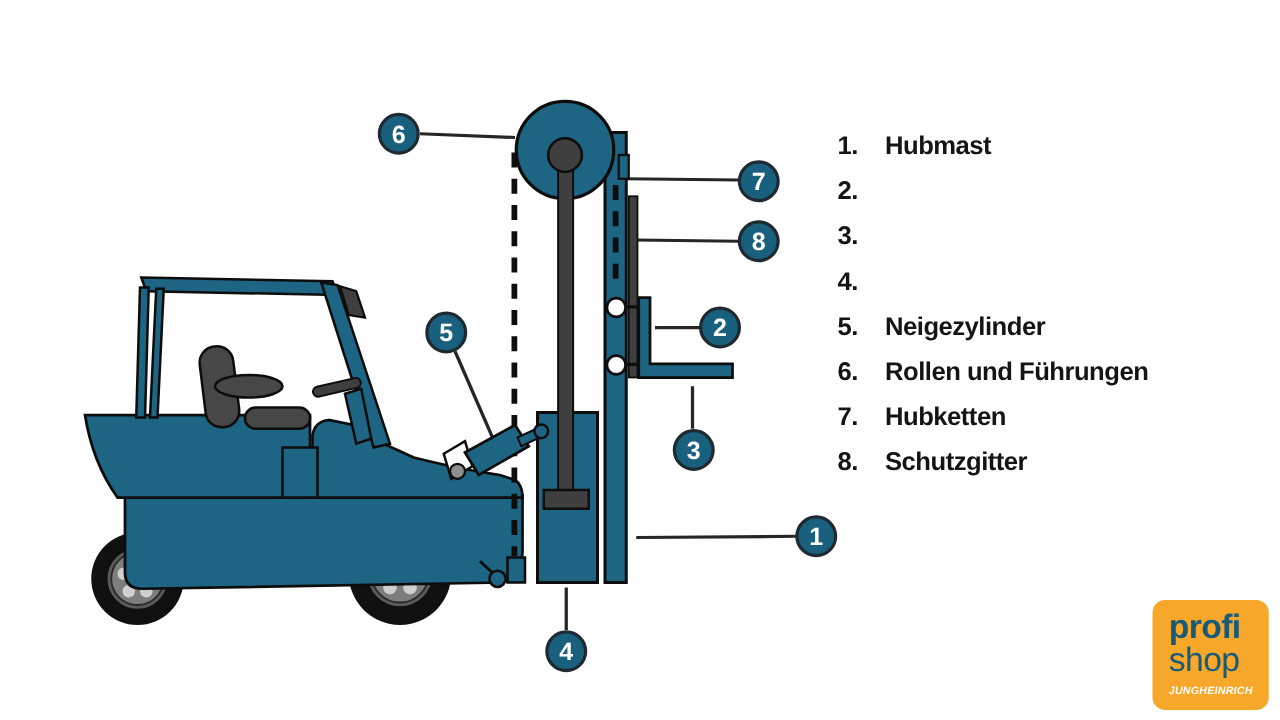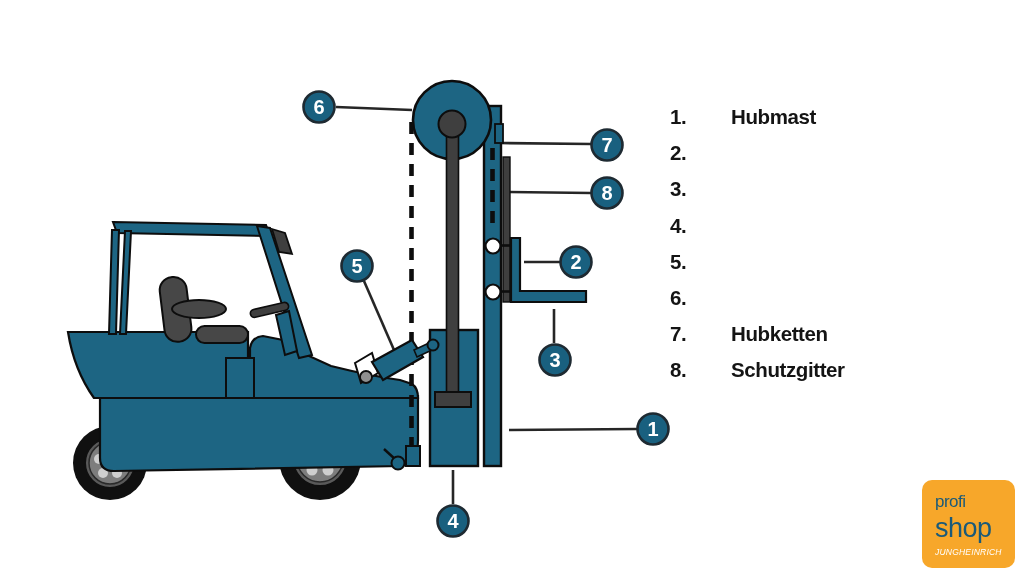--- a/index.html
+++ b/index.html
@@ -15,37 +15,37 @@
   
   .legend{
     position:absolute;left:670px;top:99px;width:350px;
     color:#141414;
   }
   .legend .row{
     display:flex;align-items:center;height:36.2px;
     font-size:20.5px;font-weight:bold;letter-spacing:-0.4px;
   }
   .legend .num{width:38px;flex:0 0 38px;}
-  .legend .label{white-space:nowrap;margin-left:23px;}
+  .legend .label{white-space:nowrap;}
   
   .logo{
     position:absolute;left:922px;top:480px;width:93px;height:88px;
     background:#f7a72a;border-radius:10px;box-sizing:border-box;
     padding:8px 0 0 13px;overflow:hidden;
   }
   .logo .l1{
-    color:#1a5a79;font-size:17px;font-weight:normal;line-height:27px;
+    color:#1a5a79;font-size:27px;font-weight:bold;line-height:27px;
     letter-spacing:-0.5px;
   }
   .logo .l2{
     color:#1a5a79;font-size:27px;font-weight:normal;line-height:27px;
     letter-spacing:-0.5px;
   }
   .logo .brand{
-    color:#ffffff;font-size:8.5px;font-weight:normal;font-style:italic;
+    color:#ffffff;font-size:8.5px;font-weight:bold;font-style:italic;
     letter-spacing:0.2px;margin-top:5px;
   }
 </style>
 </head>
 <body>
 
 <div class="stage">
 
   <svg class="diagram" width="1024" height="576" viewBox="0 0 1024 576">
 
@@ -202,23 +202,25 @@
       <span class="num">2.</span>
     </div>
     <div class="row">
       <span class="num">3.</span>
     </div>
     <div class="row">
       <span class="num">4.</span>
     </div>
     <div class="row">
       <span class="num">5.</span>
+      <span class="label">Neigezylinder</span>
     </div>
     <div class="row">
       <span class="num">6.</span>
+      <span class="label">Rollen und Führungen</span>
     </div>
     <div class="row">
       <span class="num">7.</span>
       <span class="label">Hubketten</span>
     </div>
     <div class="row">
       <span class="num">8.</span>
       <span class="label">Schutzgitter</span>
     </div>
   </div>

